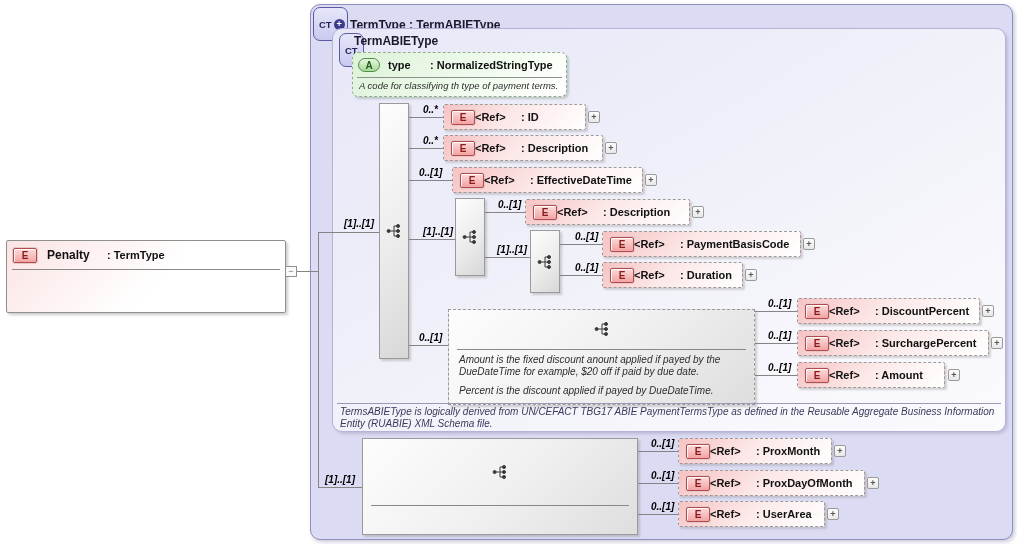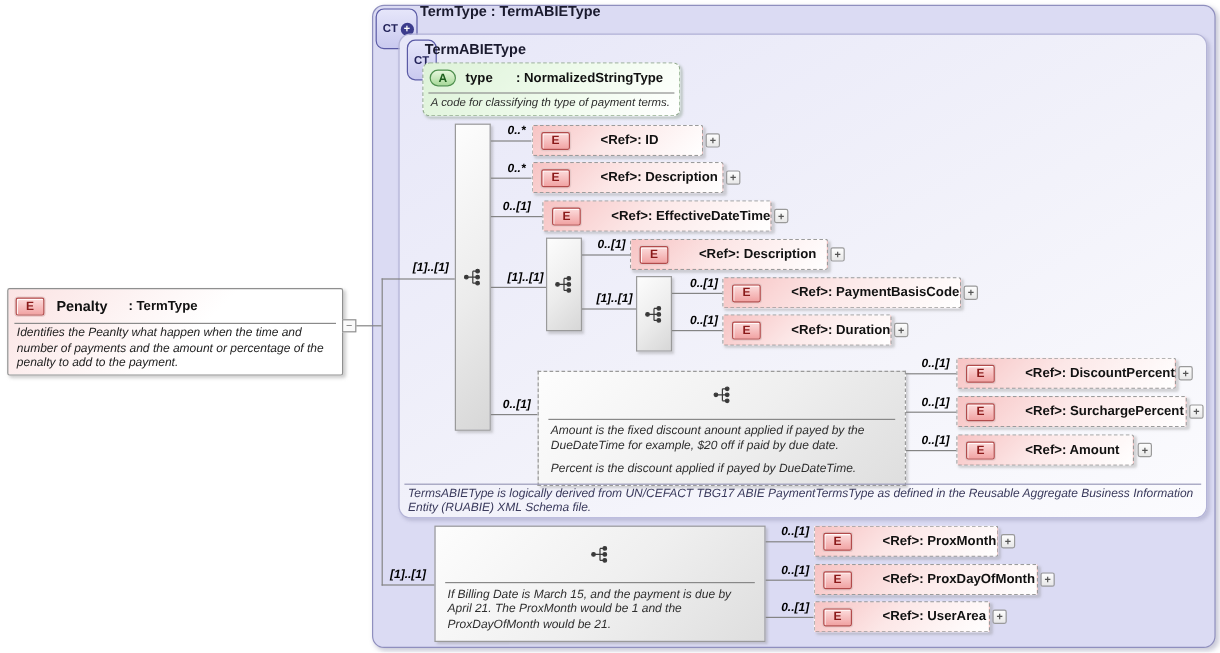--- a/index.html
+++ b/index.html
@@ -41,21 +41,21 @@
     display:flex; align-items:center; padding-left:7px;
   }
   .badge-e {
     width:24px; height:15px; flex:0 0 24px;
     background:linear-gradient(#fcdcdc,#f1a3a3);
     border:1px solid #b24b4b; border-radius:2px;
     box-shadow:inset 1px 1px 0 rgba(255,255,255,.85), 0 0 0 1px #e6c8c8;
     color:#8b1a1a; font-size:10px; font-weight:bold;
     display:flex; align-items:center; justify-content:center;
   }
-  .el-label { margin-left:10px; width:46px; font-size:11px; font-weight:bold; color:#111; white-space:nowrap;text-align:right; }
+  .el-label { margin-left:0; width:46px; font-size:11px; font-weight:bold; color:#111; white-space:nowrap; }
   .el-type  { font-size:11px; font-weight:bold; color:#111; white-space:nowrap; }
 
   .plus-btn {
     position:absolute; width:12px; height:12px;
     background:linear-gradient(#fdfdfd,#e8e8e8); border:1px solid #9a9a9a; border-radius:2px;
     font-size:9px; font-weight:bold; color:#555; line-height:10px; text-align:center;
   }
 
   
   .seq {
@@ -134,21 +134,21 @@
 </head>
 <body>
 
 <div id="canvas">
 
   <div class="ct-outer"></div>
   <div class="badge-ct" style="left:313px; top:7px;">
     <span>CT</span>
     <span class="plus-circle">+</span>
   </div>
-  <div class="ct-title" style="left:350px; top:2px;">TermType : TermABIEType</div>
+  <div class="ct-title" style="left:350px; top:18px;">TermType : TermABIEType</div>
 
   <div class="ct-inner"></div>
   <div class="badge-ct" style="left:339px; top:33px;">
     <span>CT</span>
   </div>
   <div class="ct-title" style="left:354px; top:34px;">TermABIEType</div>
 
   <div class="attr-box">
     <div class="attr-head">
       <span class="badge-a">A</span>
@@ -159,21 +159,20 @@
     <div class="attr-doc">A code for classifying th type of payment terms.</div>
   </div>
 
   <div class="root-el">
     <div class="root-head">
       <span class="badge-e">E</span>
       <span class="root-name">Penalty</span>
       <span class="root-type">: TermType</span>
     </div>
     <hr class="root-sep">
-    <div class="root-doc">Identifies the Peanlty what happen when the time and number of payments and the amount or percentage of the penalty to add to the payment.</div>
   </div>
   <div class="collapse-box">−</div>
 
   <div class="hline" style="left:297px; top:271px; width:21px;"></div>
   <div class="vline" style="left:318px; top:232px; height:256px;"></div>
   <div class="hline" style="left:318px; top:232px; width:61px;"></div>
   <div class="hline" style="left:318px; top:487px; width:44px;"></div>
   <div class="hline" style="left:409px; top:117px; width:34px;"></div>
   <div class="hline" style="left:409px; top:148px; width:34px;"></div>
   <div class="hline" style="left:409px; top:180px; width:43px;"></div>
@@ -286,21 +285,20 @@
           <circle cx="12" cy="3" r="1.5"></circle>
             <line x1="8" y1="3" x2="12" y2="3"></line>
           <circle cx="12" cy="8" r="1.5"></circle>
             <line x1="8" y1="8" x2="12" y2="8"></line>
           <circle cx="12" cy="13" r="1.5"></circle>
             <line x1="8" y1="13" x2="12" y2="13"></line>
         </g>
       </svg>
     </div>
     <hr class="doc-sep">
-    <div class="doc-text">If Billing Date is March 15, and the payment is due by April 21. The ProxMonth would be 1 and the ProxDayOfMonth would be 21.</div>
   </div>
 
   <div class="el" style="left:443px; top:104px; width:143px;">
     <span class="badge-e">E</span>
     <span class="el-label">&lt;Ref&gt;</span>
     <span class="el-type">: ID</span>
   </div>
   <div class="plus-btn" style="left:588px; top:111px;">+</div>
 
   <div class="el" style="left:443px; top:135px; width:160px;">

